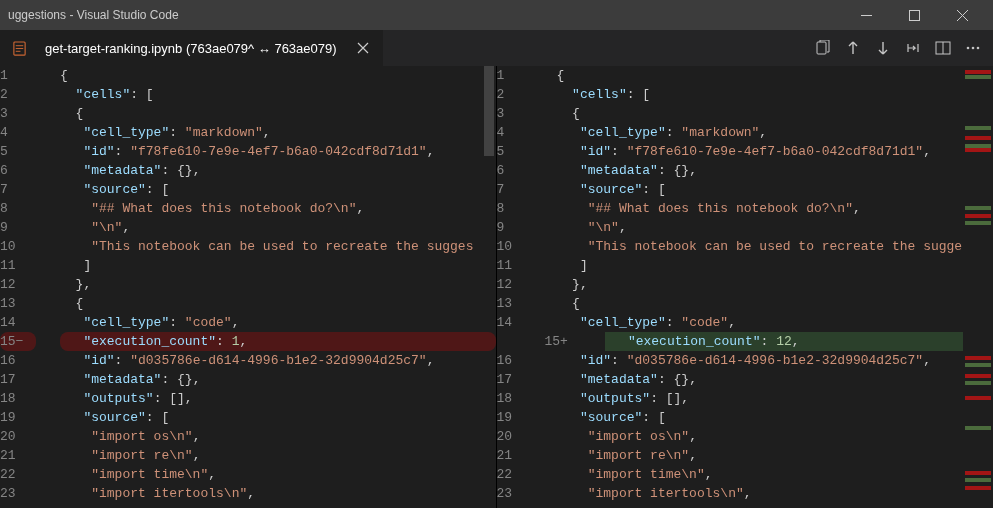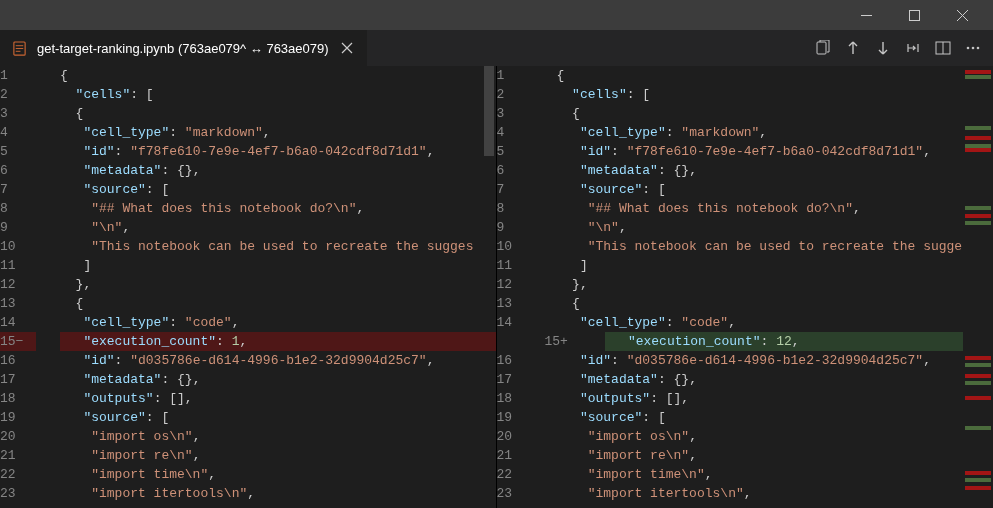--- a/index.html
+++ b/index.html
@@ -33,21 +33,21 @@
   background: #252526;
   display: flex;
   align-items: center;
 }
 .tab {
   height: 36px;
   background: #1e1e1e;
   display: flex;
   align-items: center;
   padding: 0 12px;
-  gap: 10px;
+  gap: 18px;
   font-size: 13px;
   color: #ffffff;
 }
 .tab-icon { color: #cc6633; }
 .tab-icon svg { width: 15px; height: 15px; display:block; }
 .tab-close { color: #cccccc; width:16px; height:16px; display:flex; align-items:center; justify-content:center; }
 .tab-close svg { width:12px; height:12px; }
 .tabbar-actions { margin-left: auto; display: flex; gap: 6px; padding-right: 8px; }
 .icon-btn { width: 24px; height: 24px; display: flex; align-items:center; justify-content:center; color:#c5c5c5; }
 .icon-btn svg { width: 16px; height: 16px; }
@@ -74,21 +74,21 @@
   padding-right: 14px;
   user-select: none;
 }
 .code-area {
   position: absolute;
   left: 50px; right: 0; top: 0; bottom: 0;
   white-space: pre;
   padding-left: 10px;
 }
 .line { height: 19px; display: flex; align-items: center; }
-.pane-left .line.removed { background: rgba(255,0,0,0.22); }
+.pane-left .line.removed { background: rgba(255,0,0,0.22); border-radius: 8px; }
 .pane-right .line.added { background: rgba(80,155,80,0.28); margin-left: 48px; }
 .gutter .line.removed::after, .gutter .line.added::after {
   position: absolute; right: 2px; font-size: 11px;
 }
 .tok-brace { color: #cccccc; }
 .tok-key { color: #9cdcfe; }
 .tok-str { color: #ce9178; }
 .tok-num { color: #b5cea8; }
 .tok-punct { color: #cccccc; }
 .scrollbar {
@@ -112,20 +112,21 @@
   background: #1e1e1e;
 }
 .mm-mark { position: absolute; height: 4px; left: 2px; right: 2px; }
 .mm-red { background: #a31515; }
 .mm-green { background: #4b6b3c; }
 </style>
 </head>
 <body>
 
 <div class="titlebar">
+  <span class="titlebar-left">uggestions - Visual Studio Code</span>
   <div class="titlebar-right">
     <div class="win-btn">
       <svg viewBox="0 0 11 11">
           <path d="M0 5.5 H11" stroke="currentColor" stroke-width="1"></path>
         </svg>
     </div>
     <div class="win-btn">
       <svg viewBox="0 0 11 11">
           <rect x="0.5" y="0.5" width="10" height="10" fill="none" stroke="currentColor" stroke-width="1"></rect>
         </svg>

